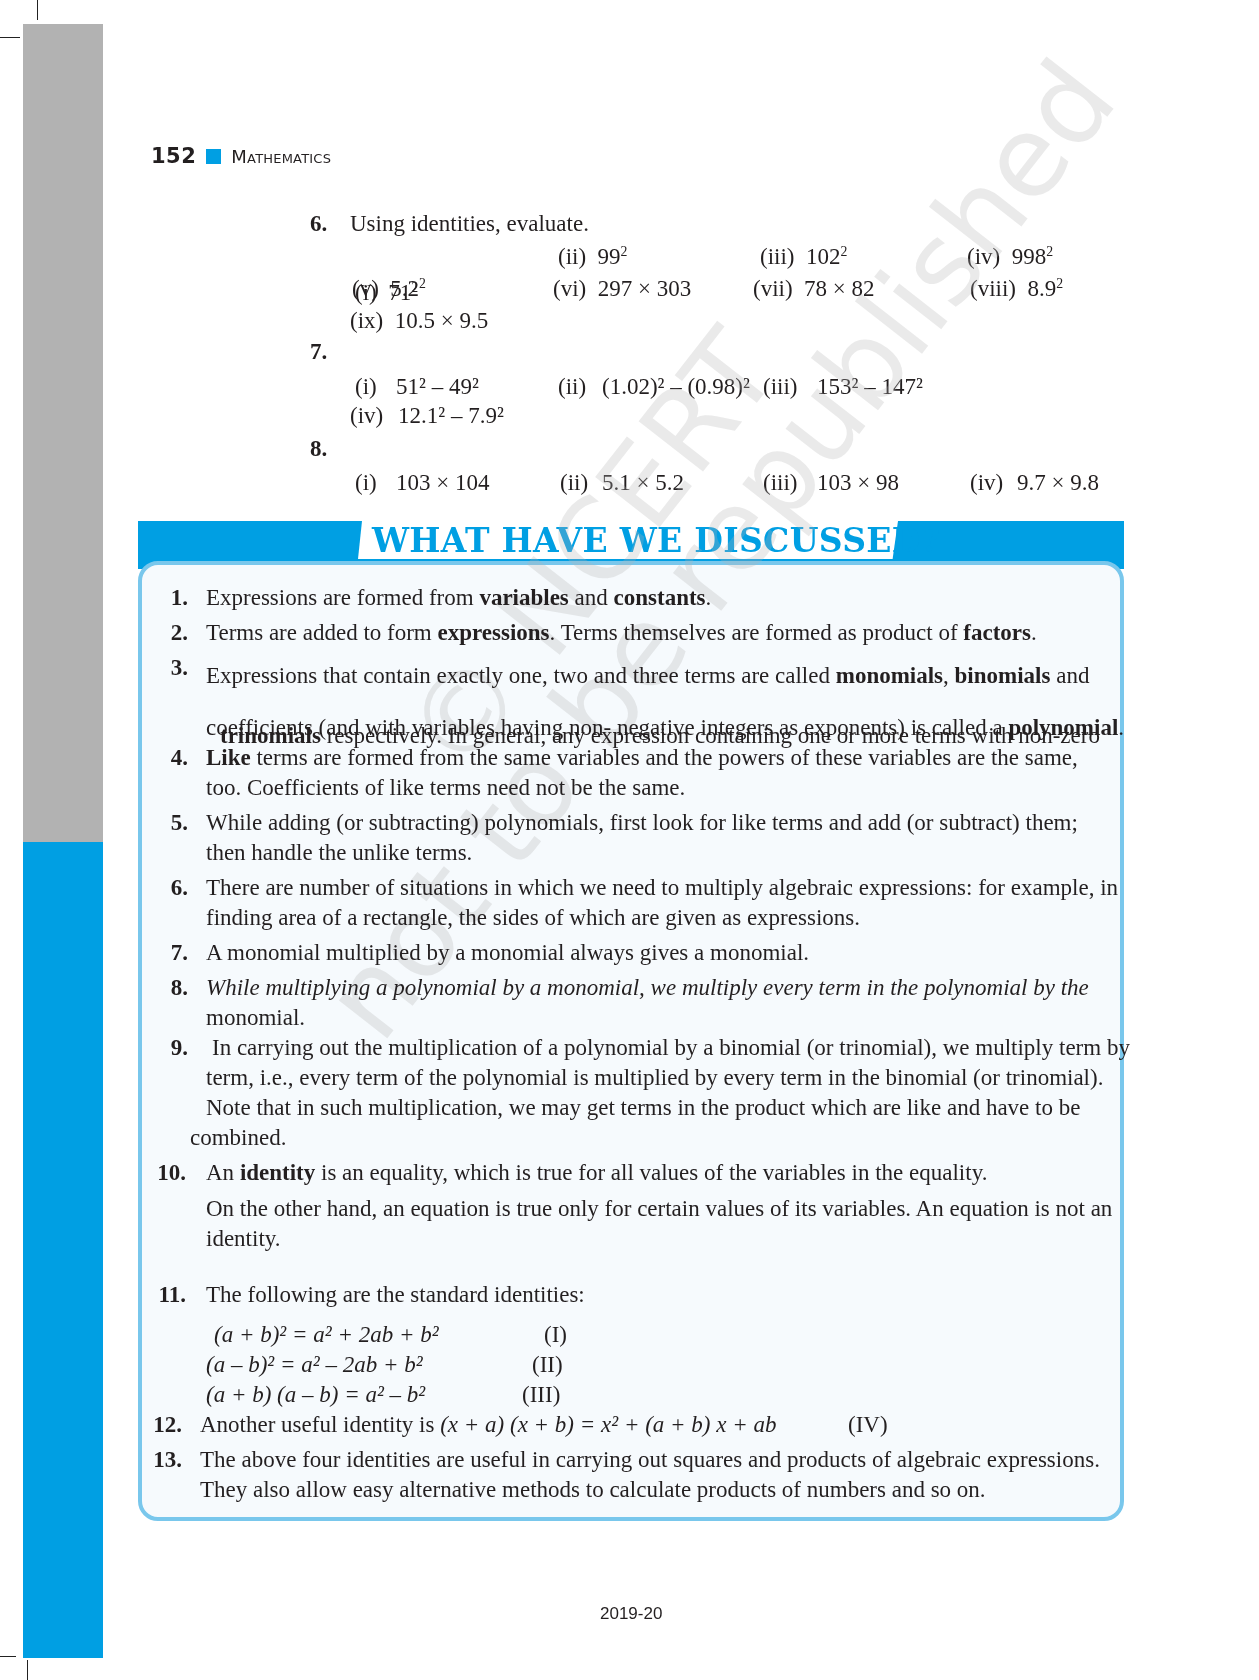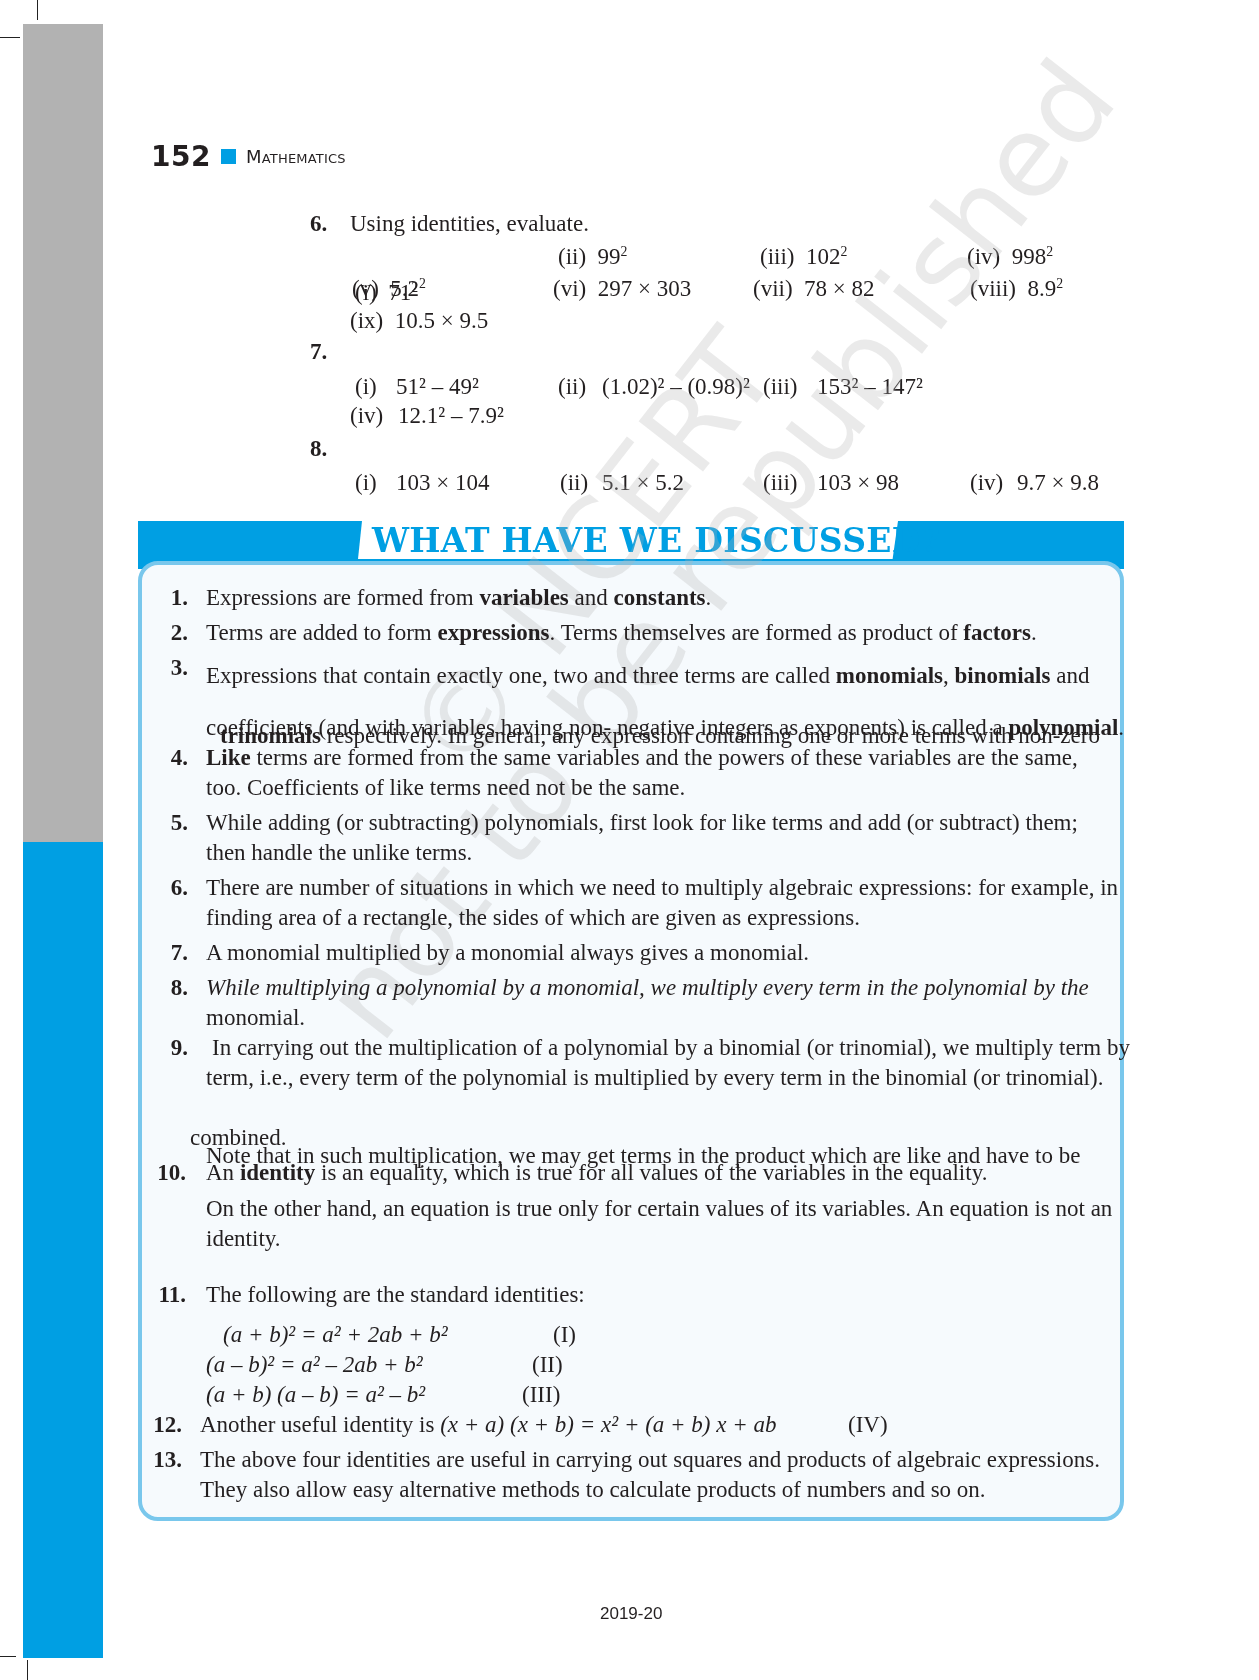--- a/index.html
+++ b/index.html
@@ -7,21 +7,21 @@
     width: 1259px; height: 1680px; position: relative; overflow: hidden;
     background: #ffffff; color: #231f20;
     font-family: "Liberation Serif", "DejaVu Serif", serif;
   }
   .crop { position: absolute; background: #222; }
   .side-gray { position: absolute; left: 23px; top: 24px; width: 80px; height: 818px; background: #b2b2b2; }
   .side-blue { position: absolute; left: 23px; top: 842px; width: 80px; height: 816px; background: #009fe3; }
 
   .running-head { position: absolute; left: 151px; top: 143px; height: 26px; display: flex; align-items: center;
     font-family: "DejaVu Sans", "Liberation Sans", sans-serif; }
-  .page-num { font-weight: bold; font-size: 28px; letter-spacing: 0.5px; color: #231f20; }
+  .page-num { font-weight: bold; font-size: 21px; letter-spacing: 0.5px; color: #231f20; }
   .head-square { width: 15px; height: 15px; background: #009fe3; margin: 0 10px 0 10px; display: inline-block; }
   .subject { font-size: 18px; font-variant: small-caps; letter-spacing: 0.2px; color: #231f20; }
 
   .ex { position: absolute; font-size: 23px; line-height: 31px; white-space: nowrap; }
   .qnum { font-weight: bold; position: absolute; }
   .qtext { position: absolute; }
   .part { position: absolute; }
   .lab { display: inline-block; }
   sup { font-size: 60%; vertical-align: 0.55em; line-height: 0; }
   i { font-style: italic; }
@@ -152,21 +152,21 @@
     </div>
     <div class="pt" style="left: 152px; top: 973px;">
       <span class="pnum" style="left: -4px;">8.</span>
       <div class="ptext" style="left: 54px; top: 0px; font-style: italic;"><span>While multiplying a polynomial by a monomial, we multiply every term in the polynomial by the</span></div>
       <div class="ptext" style="left: 54px; top: 30px;"><span>monomial.</span></div>
     </div>
     <div class="pt" style="left: 152px; top: 1033px;">
       <span class="pnum" style="left: -4px;">9.</span>
       <div class="ptext" style="left: 60px; top: 0px;"><span>In carrying out the multiplication of a polynomial by a binomial (or trinomial), we multiply term by</span></div>
       <div class="ptext" style="left: 54px; top: 30px;"><span>term, i.e., every term of the polynomial is multiplied by every term in the binomial (or trinomial).</span></div>
-      <div class="ptext" style="left: 54px; top: 60px; margin-top: 48px;"><span>Note that in such multiplication, we may get terms in the product which are like and have to be</span></div>
+      <div class="ptext" style="left: 54px; top: 60px;"><span>Note that in such multiplication, we may get terms in the product which are like and have to be</span></div>
       <div class="ptext" style="left: 38px; top: 90px;"><span>combined.</span></div>
     </div>
     <div class="pt" style="left: 152px; top: 1158px;">
       <span class="pnum" style="left: -6px;">10.</span>
       <div class="ptext" style="left: 54px; top: 0px;"><span>An </span><b>identity</b><span> is an equality, which is true for all values of the variables in the equality.</span></div>
       <div class="ptext" style="left: 54px; top: 36px;">On the other hand, an equation is true only for certain values of its variables. An equation is not an</div>
       <div class="ptext" style="left: 54px; top: 66px;">identity.</div>
     </div>
     <div class="pt" style="left: 152px; top: 1280px;">
       <span class="pnum" style="left: -6px;">11.</span>
@@ -177,21 +177,21 @@
       <div class="ptext" style="left: 52px; top: 0px;"><span>Another useful identity is </span><i>(x + a) (x + b) = x² + (a + b) x + ab</i></div>
       <span class="ptext" style="left: 700px; top: 0px;">(IV)</span>
     </div>
     <div class="pt" style="left: 148px; top: 1445px;">
       <span class="pnum" style="left: -6px;">13.</span>
       <div class="ptext" style="left: 52px; top: 0px;"><span>The above four identities are useful in carrying out squares and products of algebraic expressions.</span></div>
       <div class="ptext" style="left: 52px; top: 30px;"><span>They also allow easy alternative methods to calculate products of numbers and so on.</span></div>
     </div>
   </div>
 
-<div class="ident" style="left:223px;top:1320px;">
+<div class="ident" style="left:214px;top:1320px;">
   <i>(a + b)² = a² + 2ab + b²</i>
   <span class="tag" style="left:330px;">(I)</span>
 </div>
 <div class="ident" style="left:206px;top:1350px;">
   <i>(a – b)² = a² – 2ab + b²</i>
   <span class="tag" style="left:326px;">(II)</span>
 </div>
 <div class="ident" style="left:206px;top:1380px;">
   <i>(a + b) (a – b) = a² – b²</i>
   <span class="tag" style="left:316px;">(III)</span>

